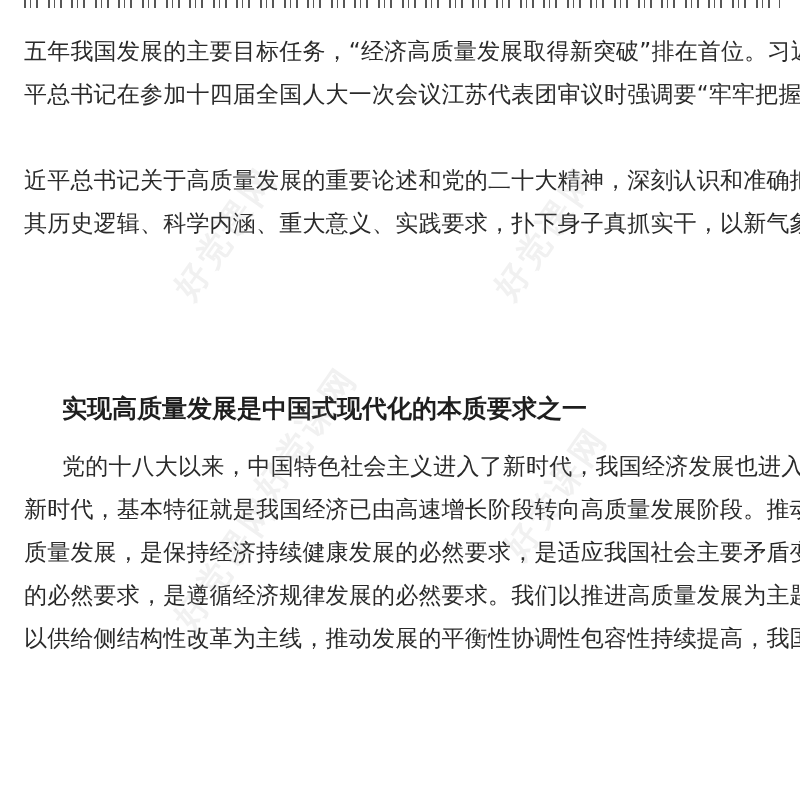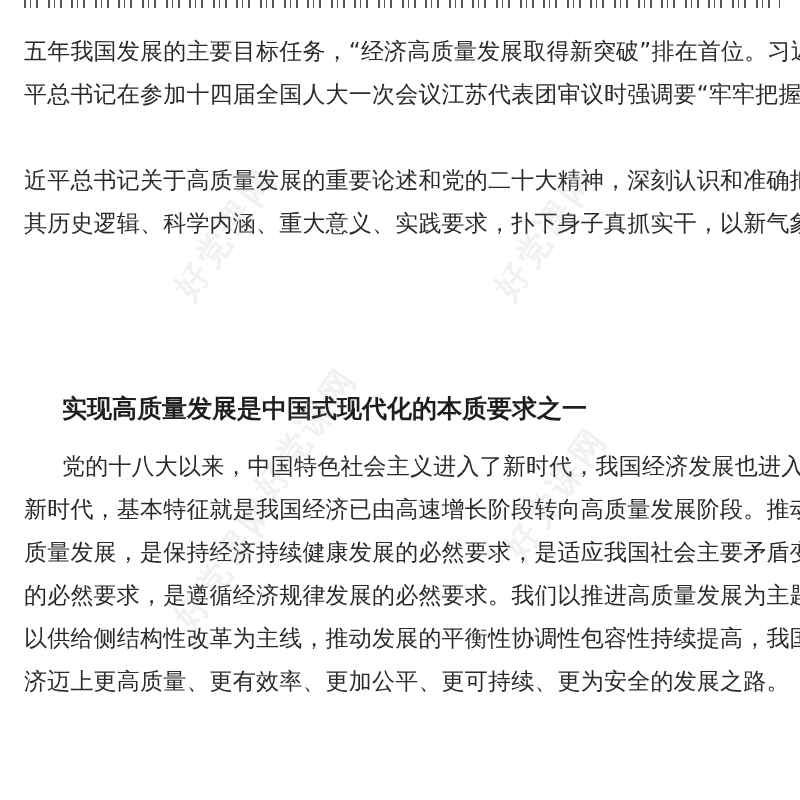--- a/index.html
+++ b/index.html
@@ -91,21 +91,20 @@
   <div class="line" style="top:165px">近平总书记关于高质量发展的重要论述和党的二十大精神，深刻认识和准确把握</div>
   <div class="line" style="top:208px">其历史逻辑、科学内涵、重大意义、实践要求，扑下身子真抓实干，以新气象新</div>
 
   <div class="heading" style="top:394px">实现高质量发展是中国式现代化的本质要求之一</div>
 
   <div class="line indent" style="top:451px; width:720px">党的十八大以来，中国特色社会主义进入了新时代，我国经济发展也进入了</div>
   <div class="line" style="top:494px">新时代，基本特征就是我国经济已由高速增长阶段转向高质量发展阶段。推动高</div>
   <div class="line" style="top:537px">质量发展，是保持经济持续健康发展的必然要求，是适应我国社会主要矛盾变化</div>
   <div class="line" style="top:580px">的必然要求，是遵循经济规律发展的必然要求。我们以推进高质量发展为主题、</div>
   <div class="line" style="top:623px">以供给侧结构性改革为主线，推动发展的平衡性协调性包容性持续提高，我国经</div>
-  <div class="line" style="top:666px">济迈上更高质量、更有效率、更加公平、更可持续、更为安全的发展之路。</div>
 
   <div class="watermark" style="left:150px; top:210px">好党课网</div>
   <div class="watermark" style="left:470px; top:210px">好党课网</div>
   <div class="watermark" style="left:230px; top:410px">好党课网</div>
   <div class="watermark" style="left:480px; top:470px">好党课网</div>
   <div class="watermark" style="left:150px; top:540px">好党课网</div>
 
 </div>
 
 </body></html>

